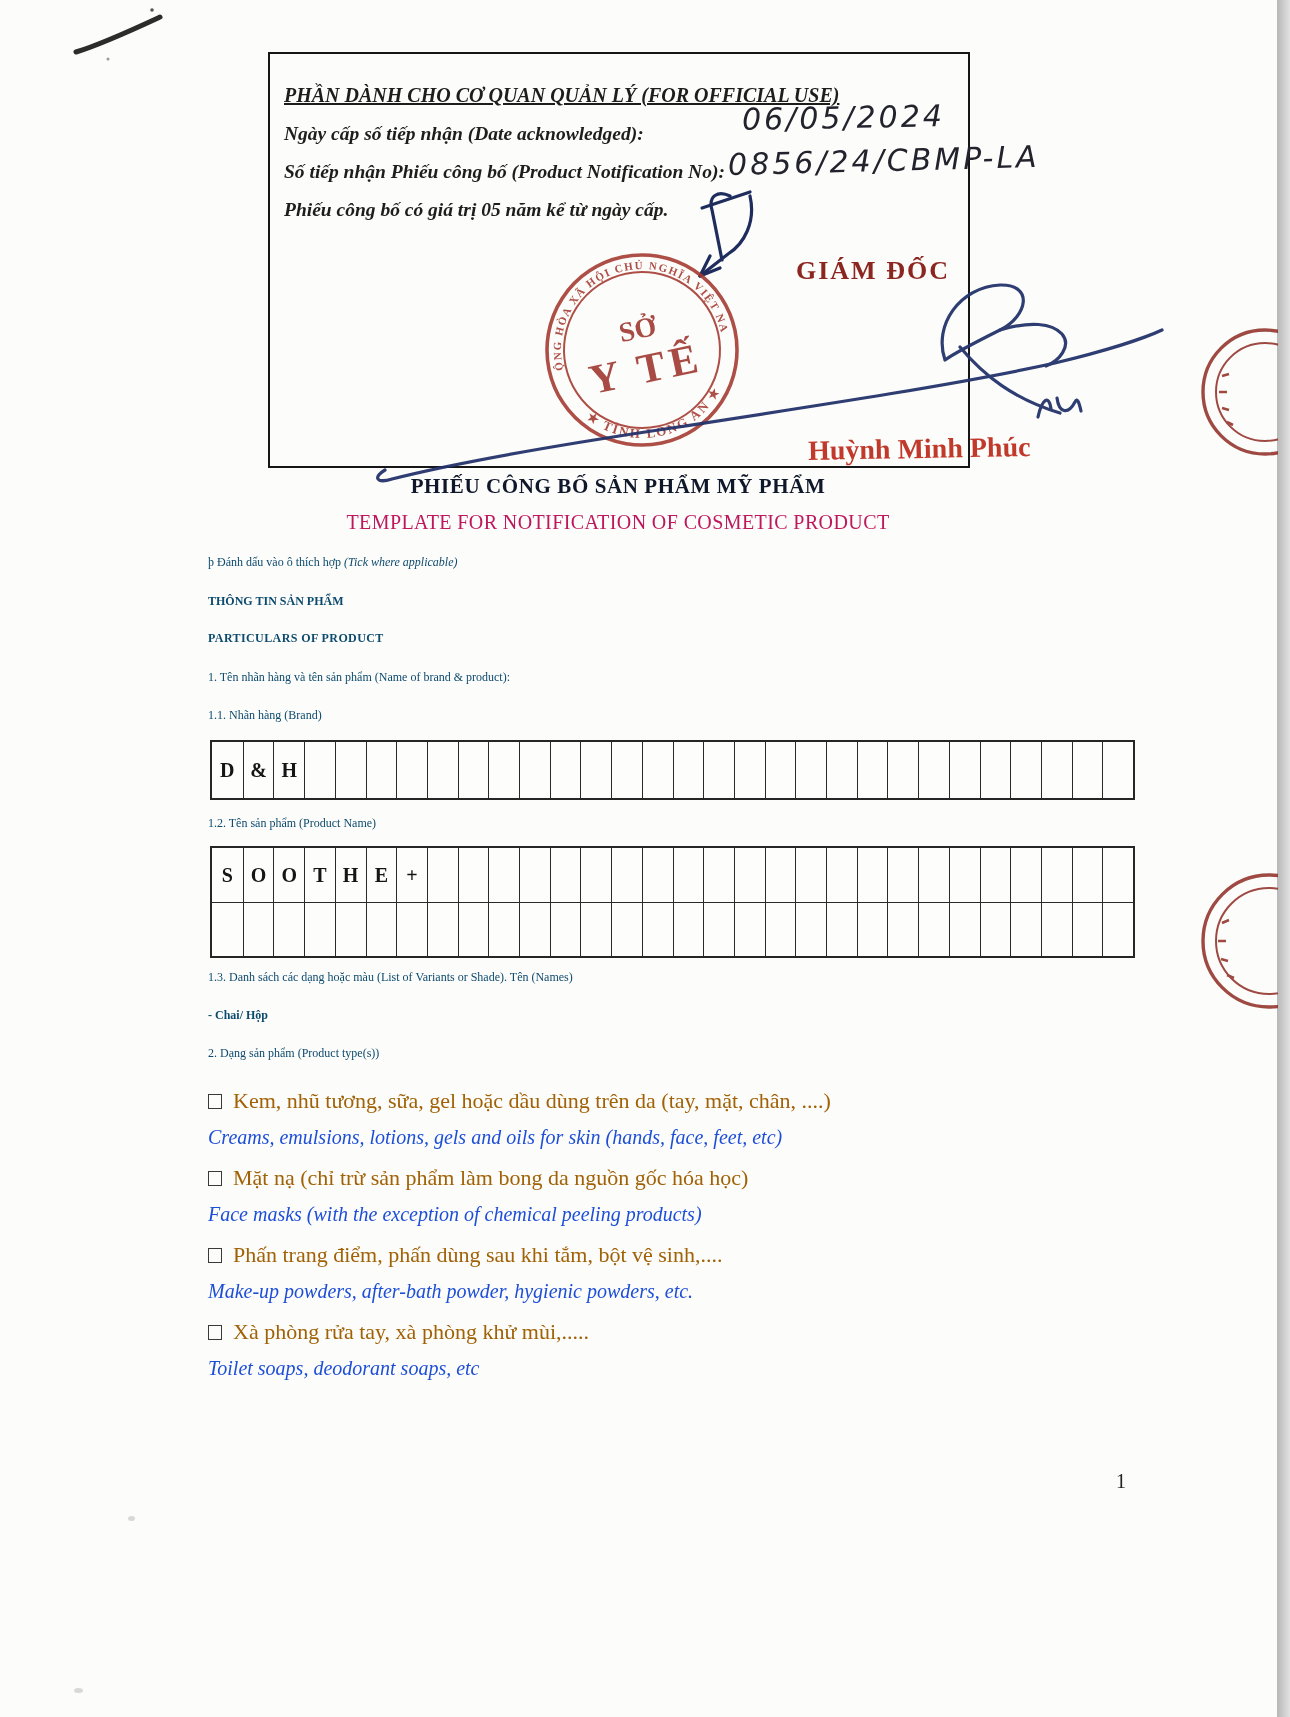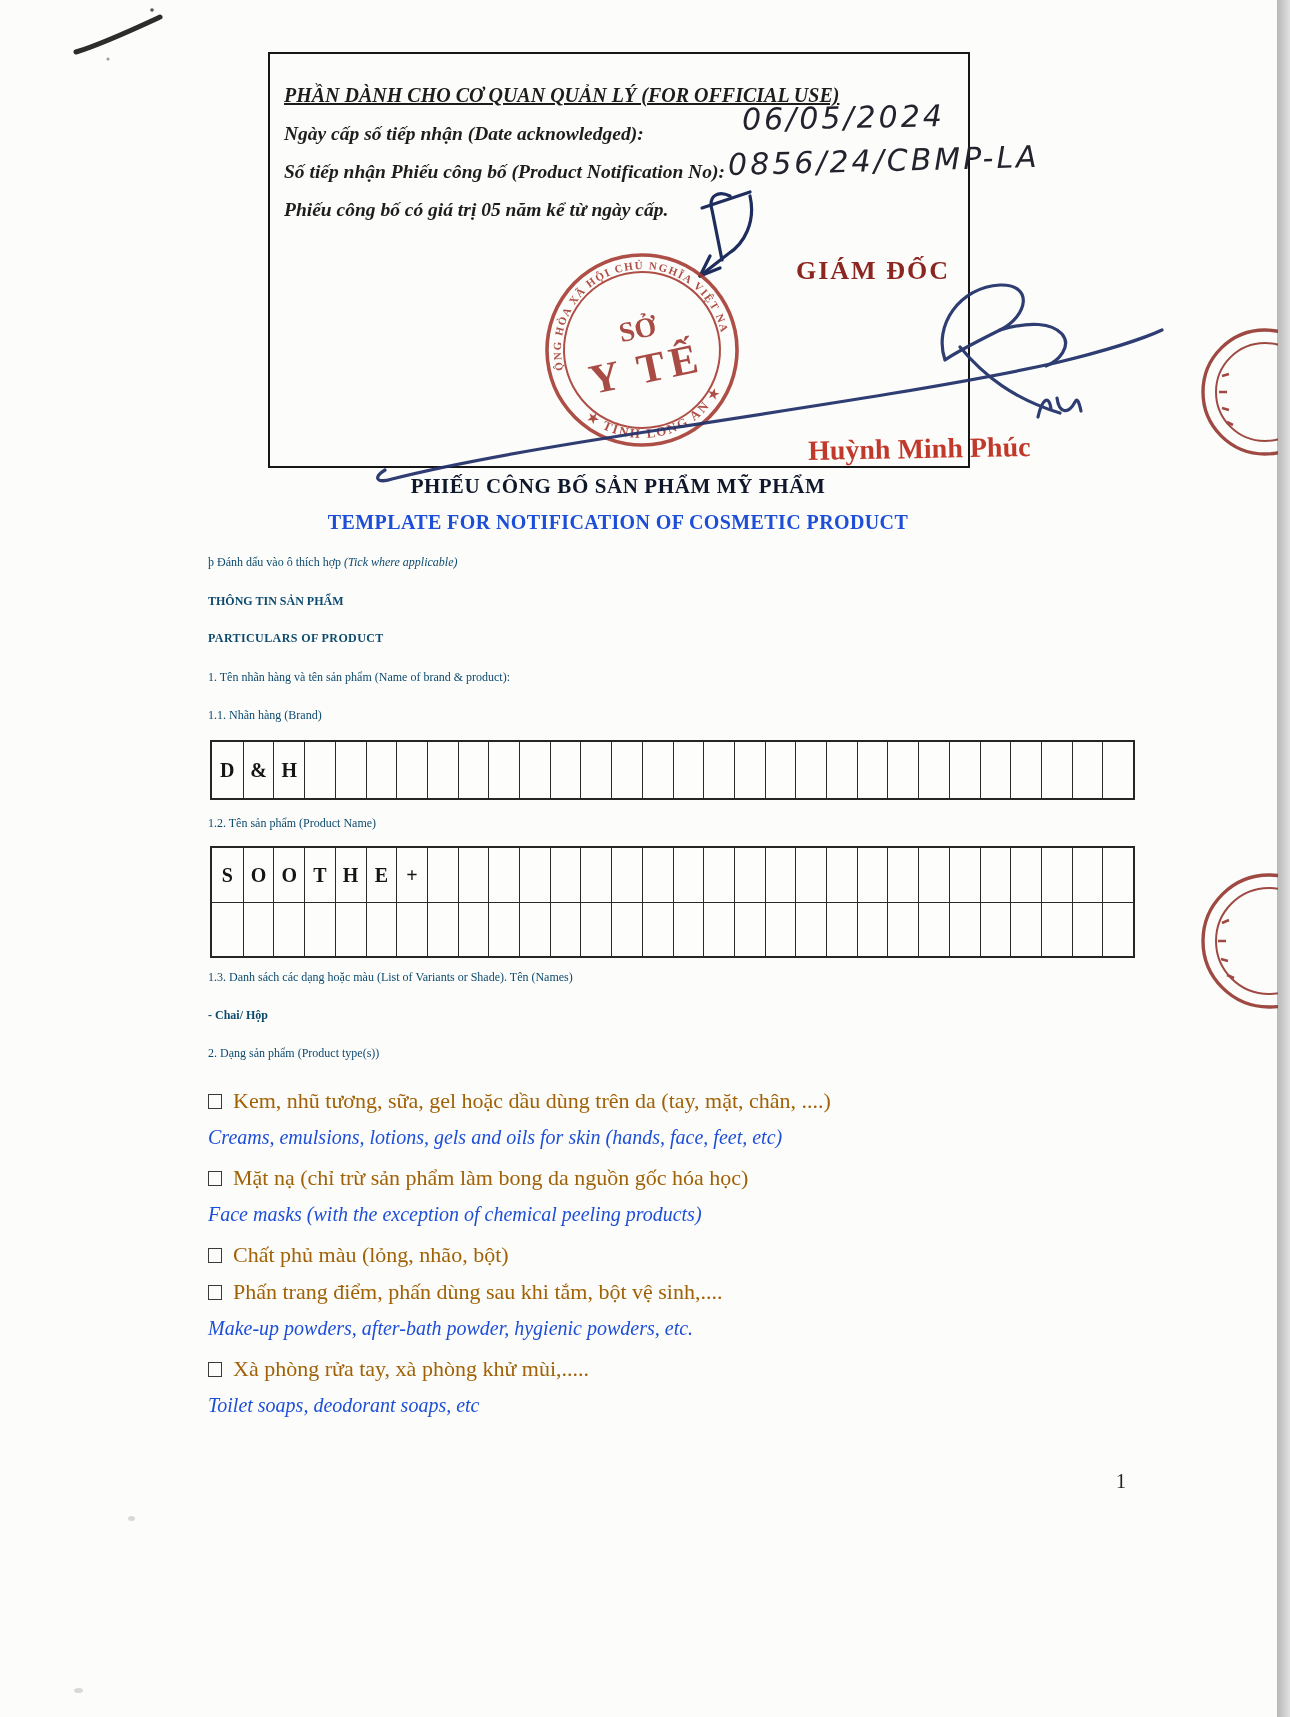--- a/index.html
+++ b/index.html
@@ -12,21 +12,21 @@
   #ob-title{top:30px;text-decoration:underline;font-size:20px;}
   #ob-date-label{top:69px;}
   #ob-notif-label{top:107px;}
   #ob-validity{top:145px;}
   .handwriting{font-family:"DejaVu Sans",sans-serif;font-style:italic;color:#23232e;letter-spacing:3px;white-space:nowrap;}
   #hw-date{left:742px;top:100px;font-size:30px;transform:rotate(-1deg);}
   #hw-notif{left:728px;top:143px;font-size:30px;transform:rotate(-1.5deg);}
   
   .center-wrap{left:204px;width:828px;text-align:center;}
   #title-vi{top:474px;font-size:21px;font-weight:bold;letter-spacing:.6px;color:#0f172a;}
-  #title-en{top:511px;font-size:20px;font-weight:bold;letter-spacing:.4px;color:#1d4ed8;}
+  #title-en{top:511px;font-size:20px;font-weight:normal;letter-spacing:.4px;color:#be185d;}
   .body-line{left:208px;font-size:12px;color:#0c4a6e;white-space:nowrap;}
   #tick-note{top:555px;}
   #hdr-vi{top:594px;font-weight:bold;}
   #hdr-en{top:631px;font-weight:bold;letter-spacing:.4px;text-align:right;}
   #item1-label{top:670px;}
   #brand-label{top:708px;}
   #product-label{top:816px;}
   #variants-label{top:970px;}
   #variant-value{top:1008px;font-weight:bold;}
   #item2-label{top:1046px;}
@@ -245,21 +245,20 @@
 
   <div id="variants-label" class="abs body-line">1.3. Danh sách các dạng hoặc màu (List of Variants or Shade). Tên (Names)</div>
   <div id="variant-value" class="abs body-line">- Chai/ Hộp</div>
 
   <div id="item2-label" class="abs body-line">2. Dạng sản phẩm (Product type(s))</div>
   <div id="options" class="abs">
       <div class="opt-vi"><span class="cb"></span><span>Kem, nhũ tương, sữa, gel hoặc dầu dùng trên da (tay, mặt, chân, ....)</span></div>
       <div class="opt-en">Creams, emulsions, lotions, gels and oils for skin (hands, face, feet, etc)</div>
       <div class="opt-vi"><span class="cb"></span><span>Mặt nạ (chỉ trừ sản phẩm làm bong da nguồn gốc hóa học)</span></div>
       <div class="opt-en">Face masks (with the exception of chemical peeling products)</div>
-      <div class="opt-vi"><span class="cb"></span><span>Chất phủ màu (lỏng, nhão, bột)</span></div>
       <div class="opt-vi"><span class="cb"></span><span>Phấn trang điểm, phấn dùng sau khi tắm, bột vệ sinh,....</span></div>
       <div class="opt-en">Make-up powders, after-bath powder, hygienic powders, etc.</div>
       <div class="opt-vi"><span class="cb"></span><span>Xà phòng rửa tay, xà phòng khử mùi,.....</span></div>
       <div class="opt-en">Toilet soaps, deodorant soaps, etc</div>
     </div>
 
   <div id="page-number" class="abs">1</div>
 </div>
 
 </body></html>

